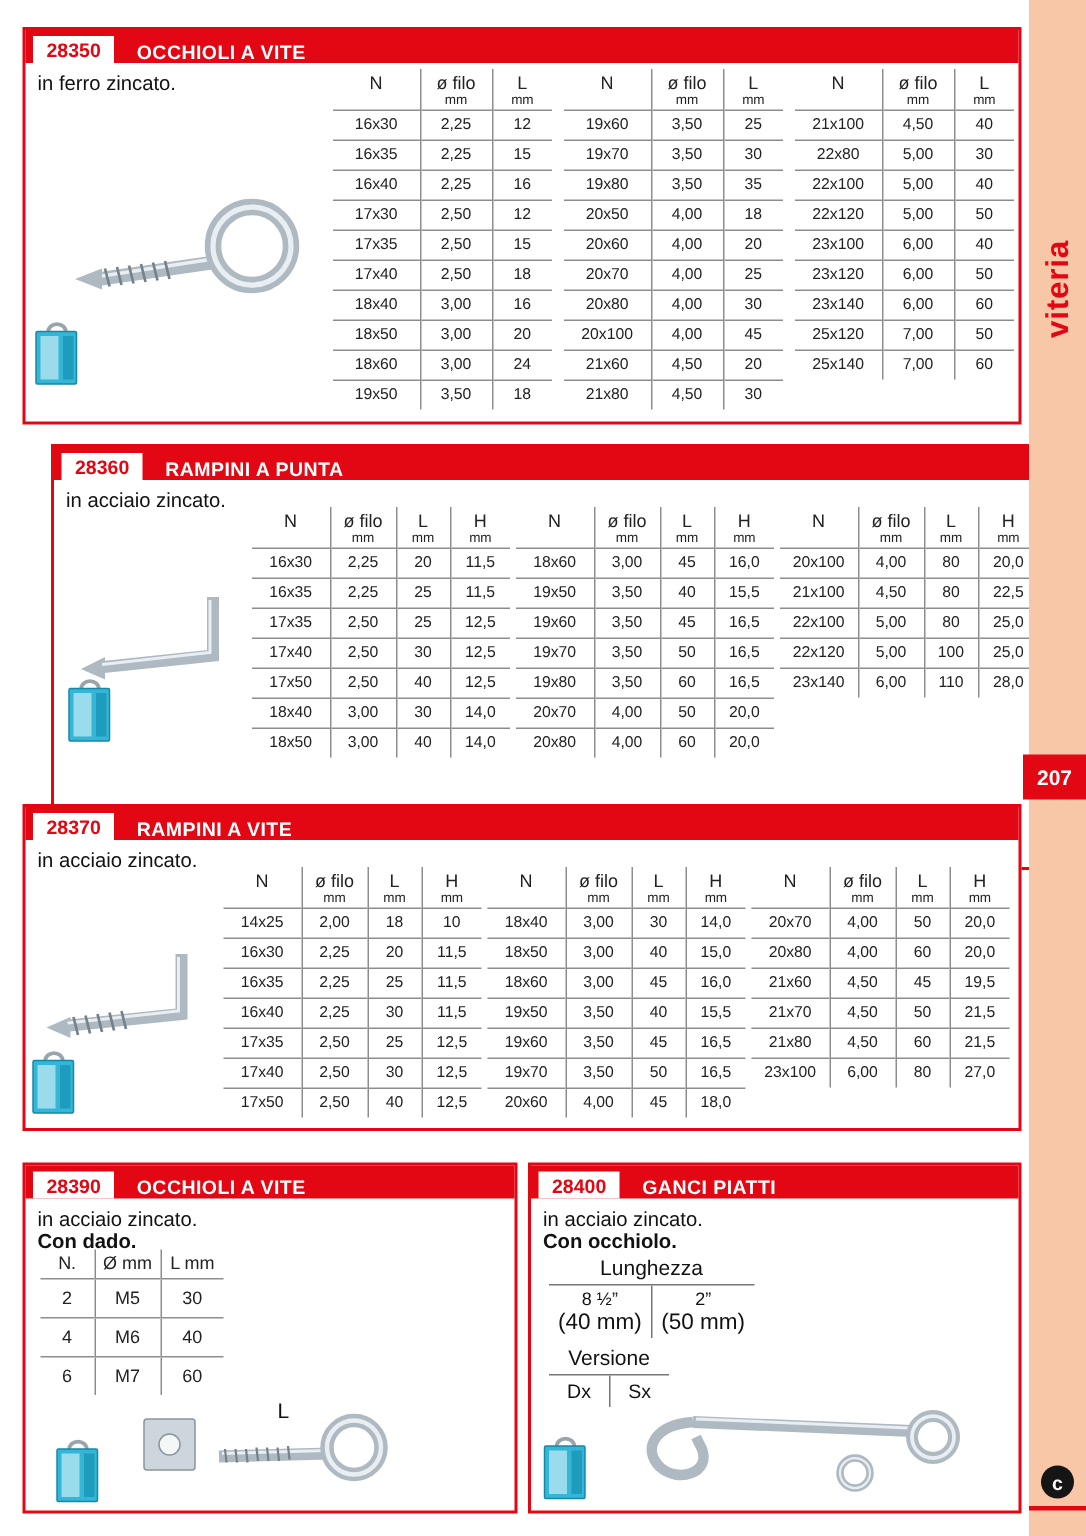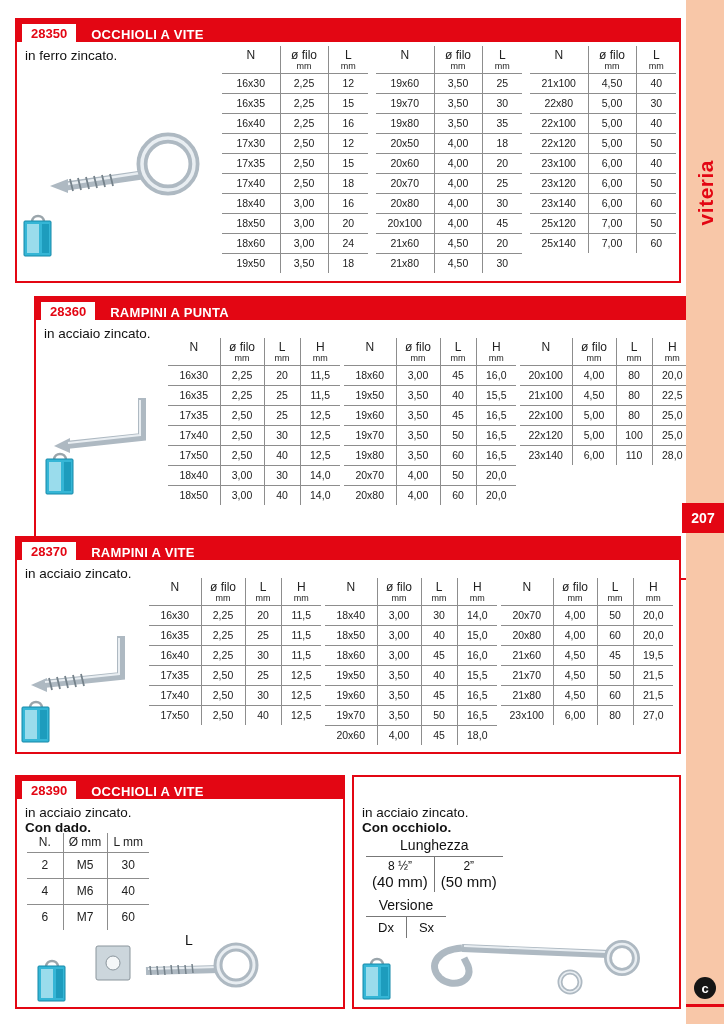--- a/index.html
+++ b/index.html
@@ -596,20 +596,26 @@
                   <div class="h-sub">mm</div>
                 </th>
                 <th>
                   <div class="h-main">H</div>
                   <div class="h-sub">mm</div>
                 </th>
               </tr>
             </thead>
             <tbody>
               <tr>
+                <td>14x25</td>
+                <td>2,00</td>
+                <td>18</td>
+                <td>10</td>
+              </tr>
+              <tr>
                 <td>16x30</td>
                 <td>2,25</td>
                 <td>20</td>
                 <td>11,5</td>
               </tr>
               <tr>
                 <td>16x35</td>
                 <td>2,25</td>
                 <td>25</td>
                 <td>11,5</td>
@@ -843,20 +849,24 @@
       <svg width="30" height="46" viewBox="0 0 30 46">
         <path d="M9 10 C9 2 21 2 21 10" fill="none" stroke="#9aa5ab" stroke-width="2.5"></path>
         <rect x="1" y="9" width="27" height="35" rx="1" fill="#35b6d6" stroke="#1488a8"></rect>
         <rect x="4" y="12" width="12" height="29" fill="#9adcec"></rect>
         <rect x="19" y="12" width="7" height="29" fill="#1d9cbd"></rect>
       </svg>
     </div>
   </section>
 
   <section class="box" id="s5">
+    <div class="bar">
+      <span class="code">28400</span>
+      <span class="title">GANCI PIATTI</span>
+    </div>
     <div class="subtitle">in acciaio zincato.</div>
     <div class="note">Con occhiolo.</div>
 
     <div class="mini mini-length">
       <div class="m-title">Lunghezza</div>
       <div class="m-row">
         <div class="m-cell">
           <div class="m-main">8 ½”</div>
           <div class="m-sub">(40 mm)</div>
         </div>

